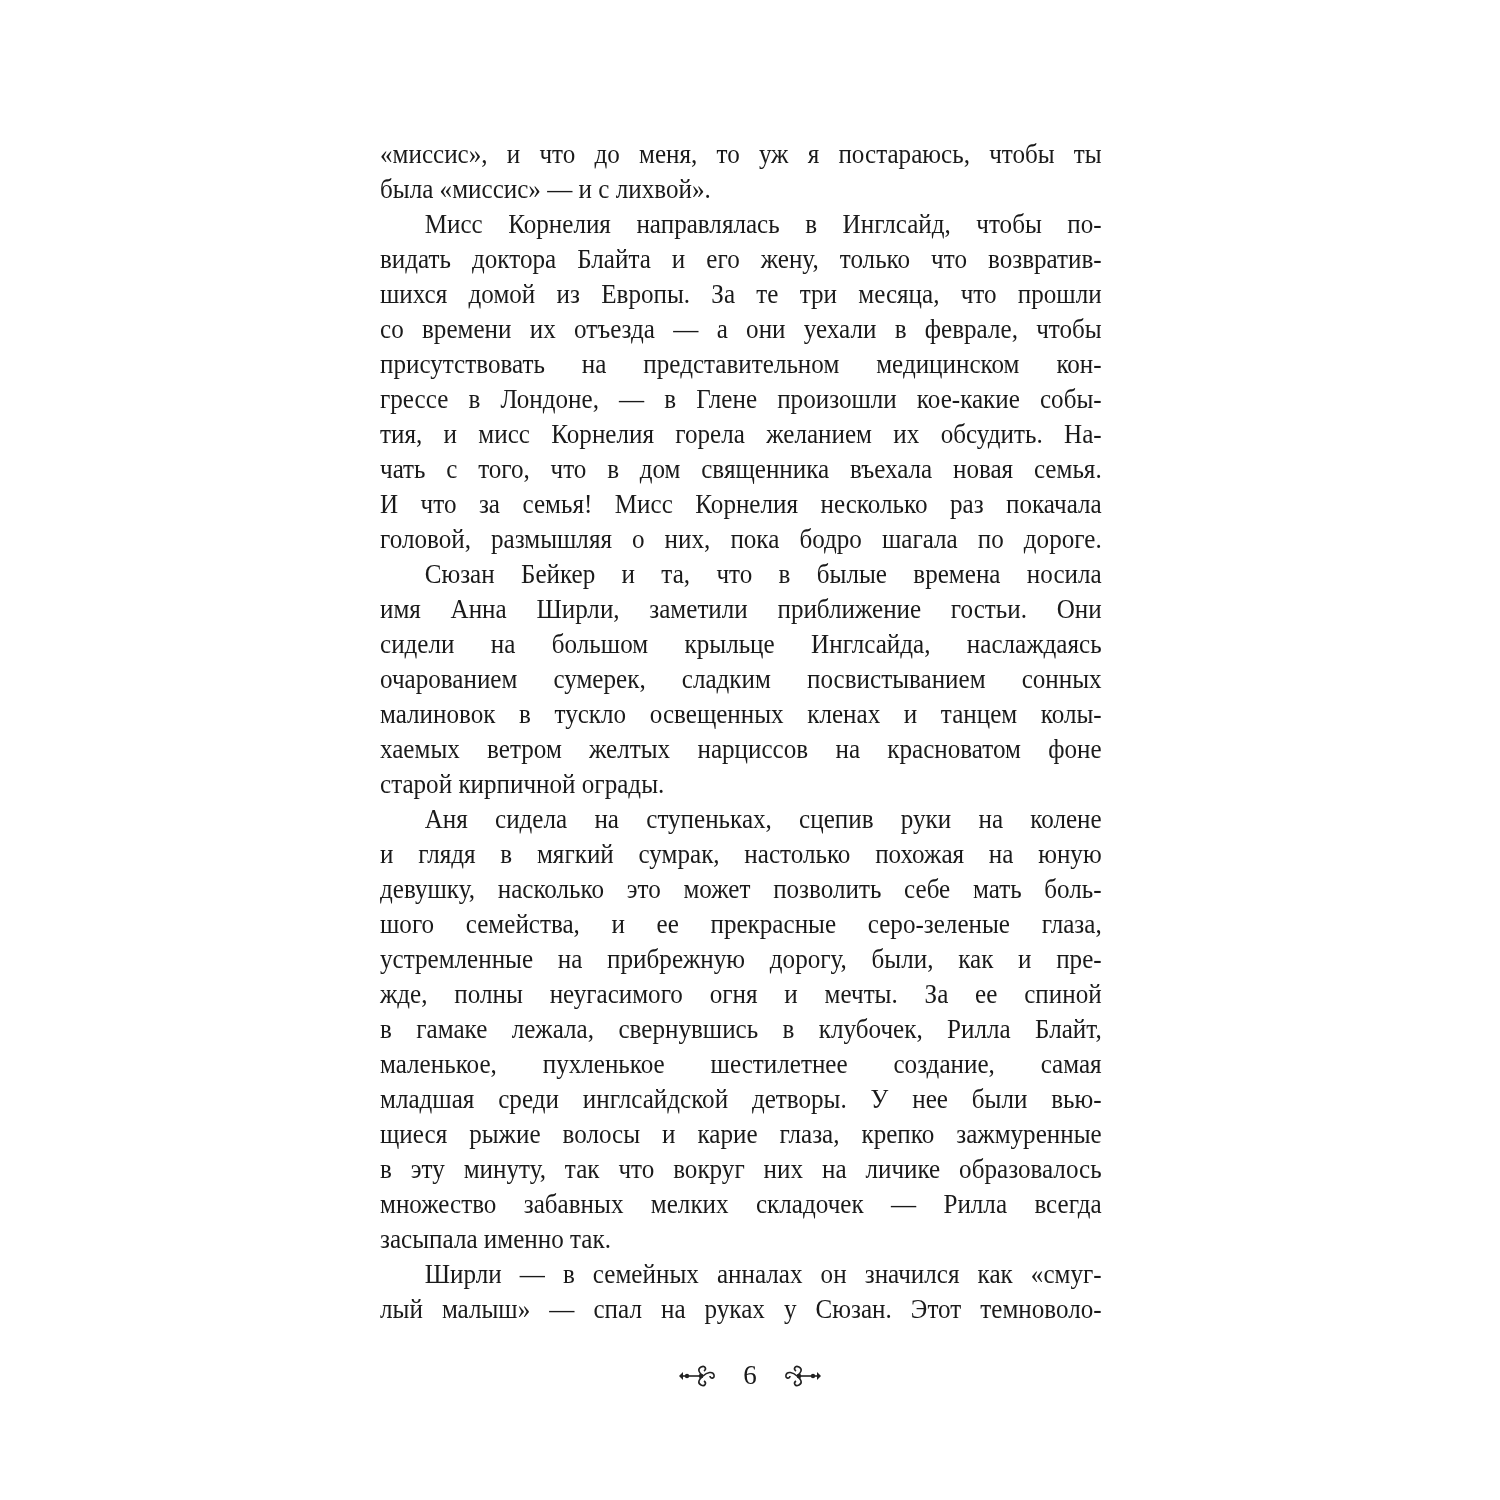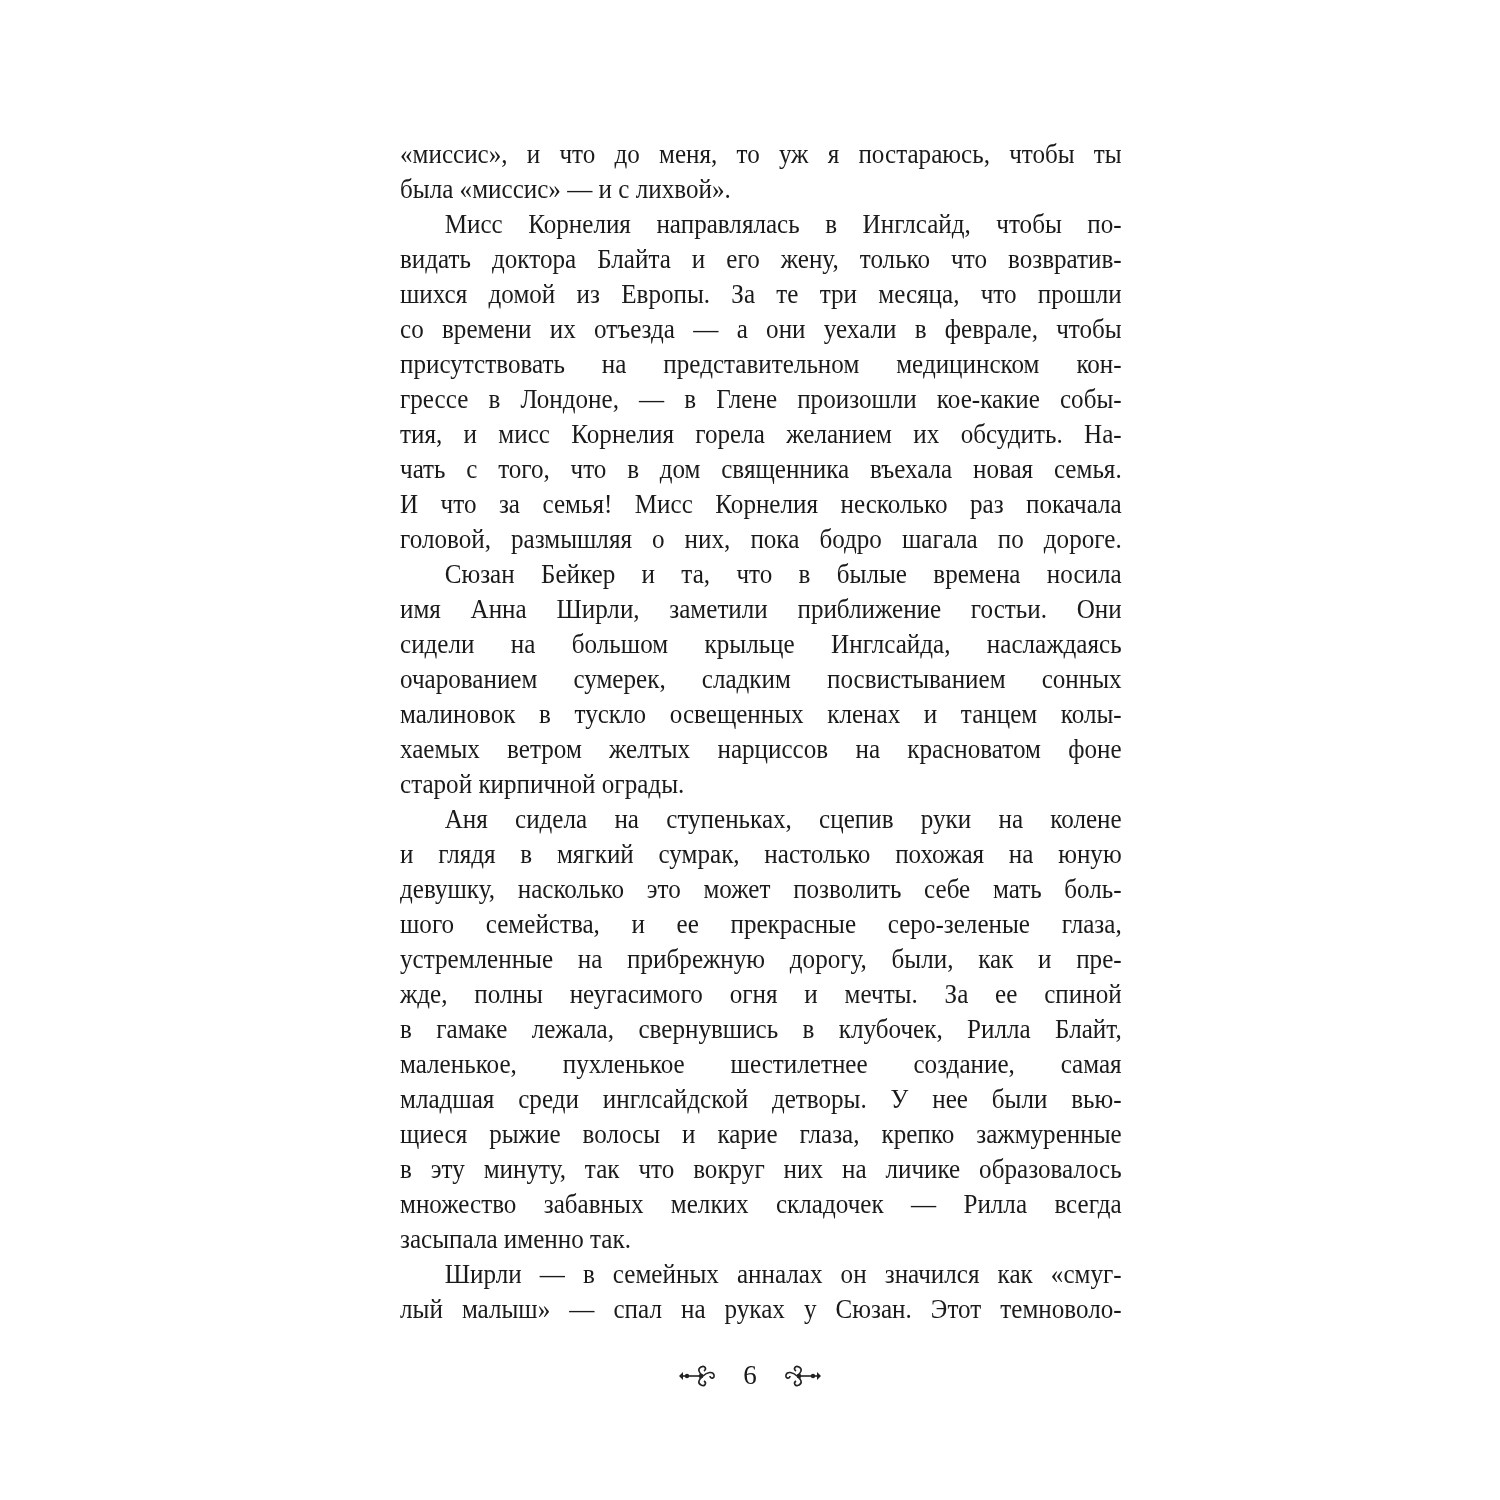--- a/index.html
+++ b/index.html
@@ -8,21 +8,21 @@
     background: #ffffff;
   }
   body {
     width: 1500px;
     height: 1500px;
     position: relative;
     overflow: hidden;
   }
   .page {
     position: absolute;
-    left: 400px;
+    left: 380px;
     top: 137px;
     width: 722px;
   }
   .line {
     font-family: "Liberation Serif", "DejaVu Serif", serif;
     font-size: 27px;
     line-height: 35px;
     height: 35px;
     color: #1a1a1a;
     white-space: nowrap;

